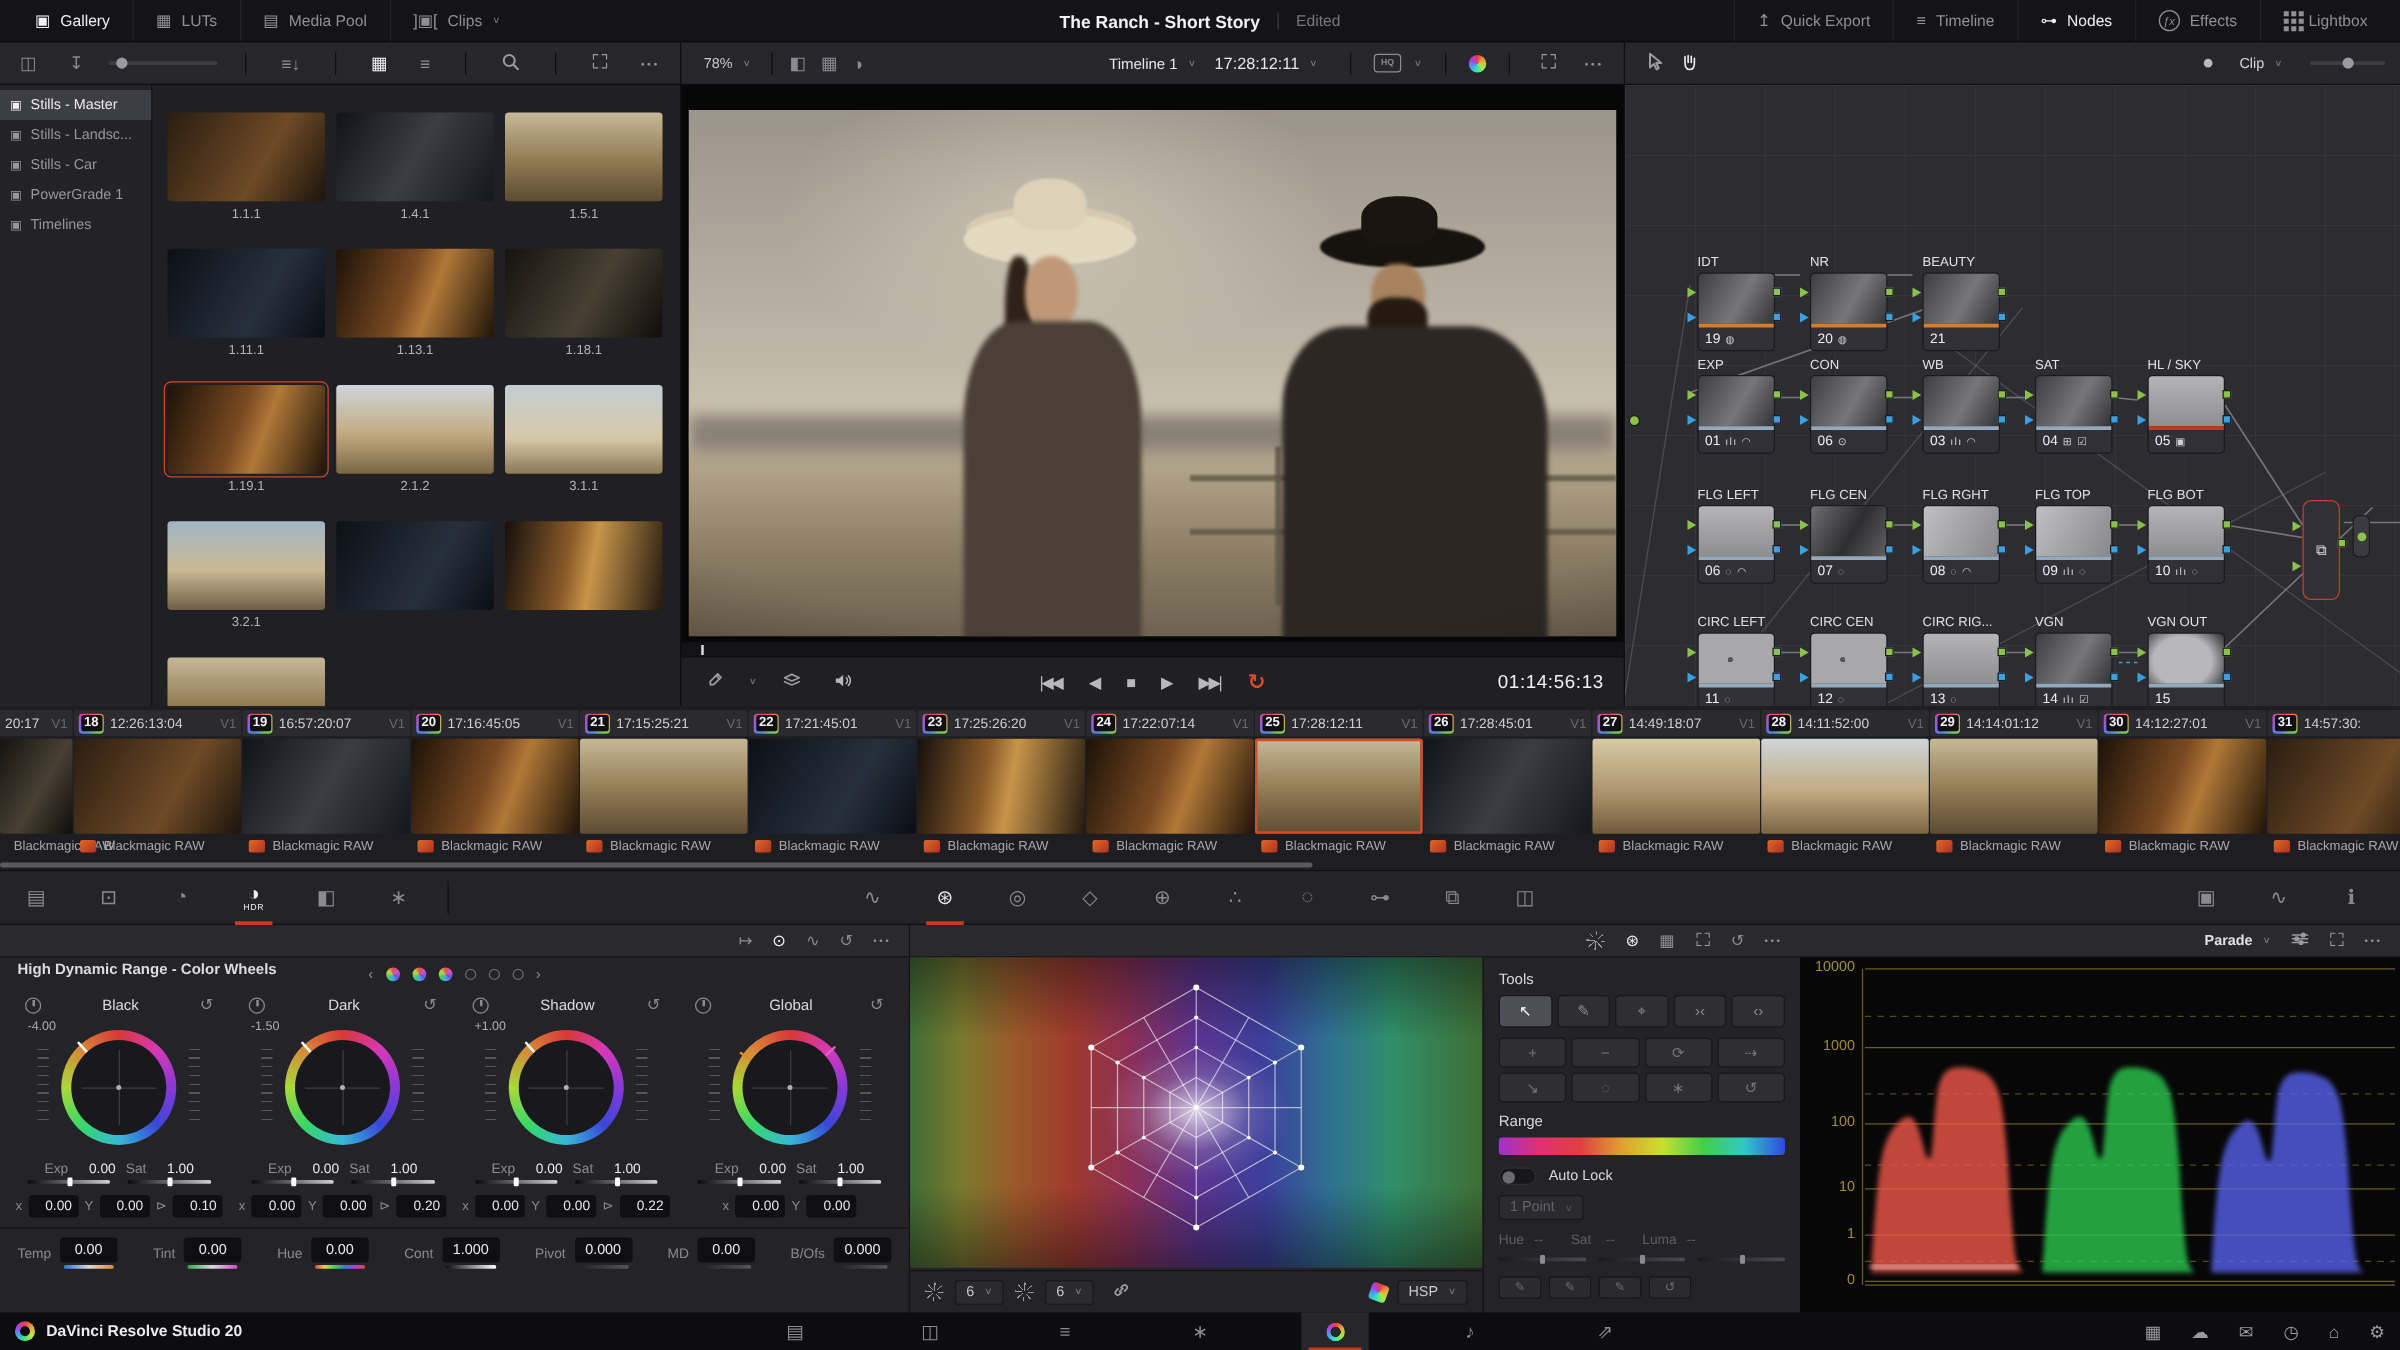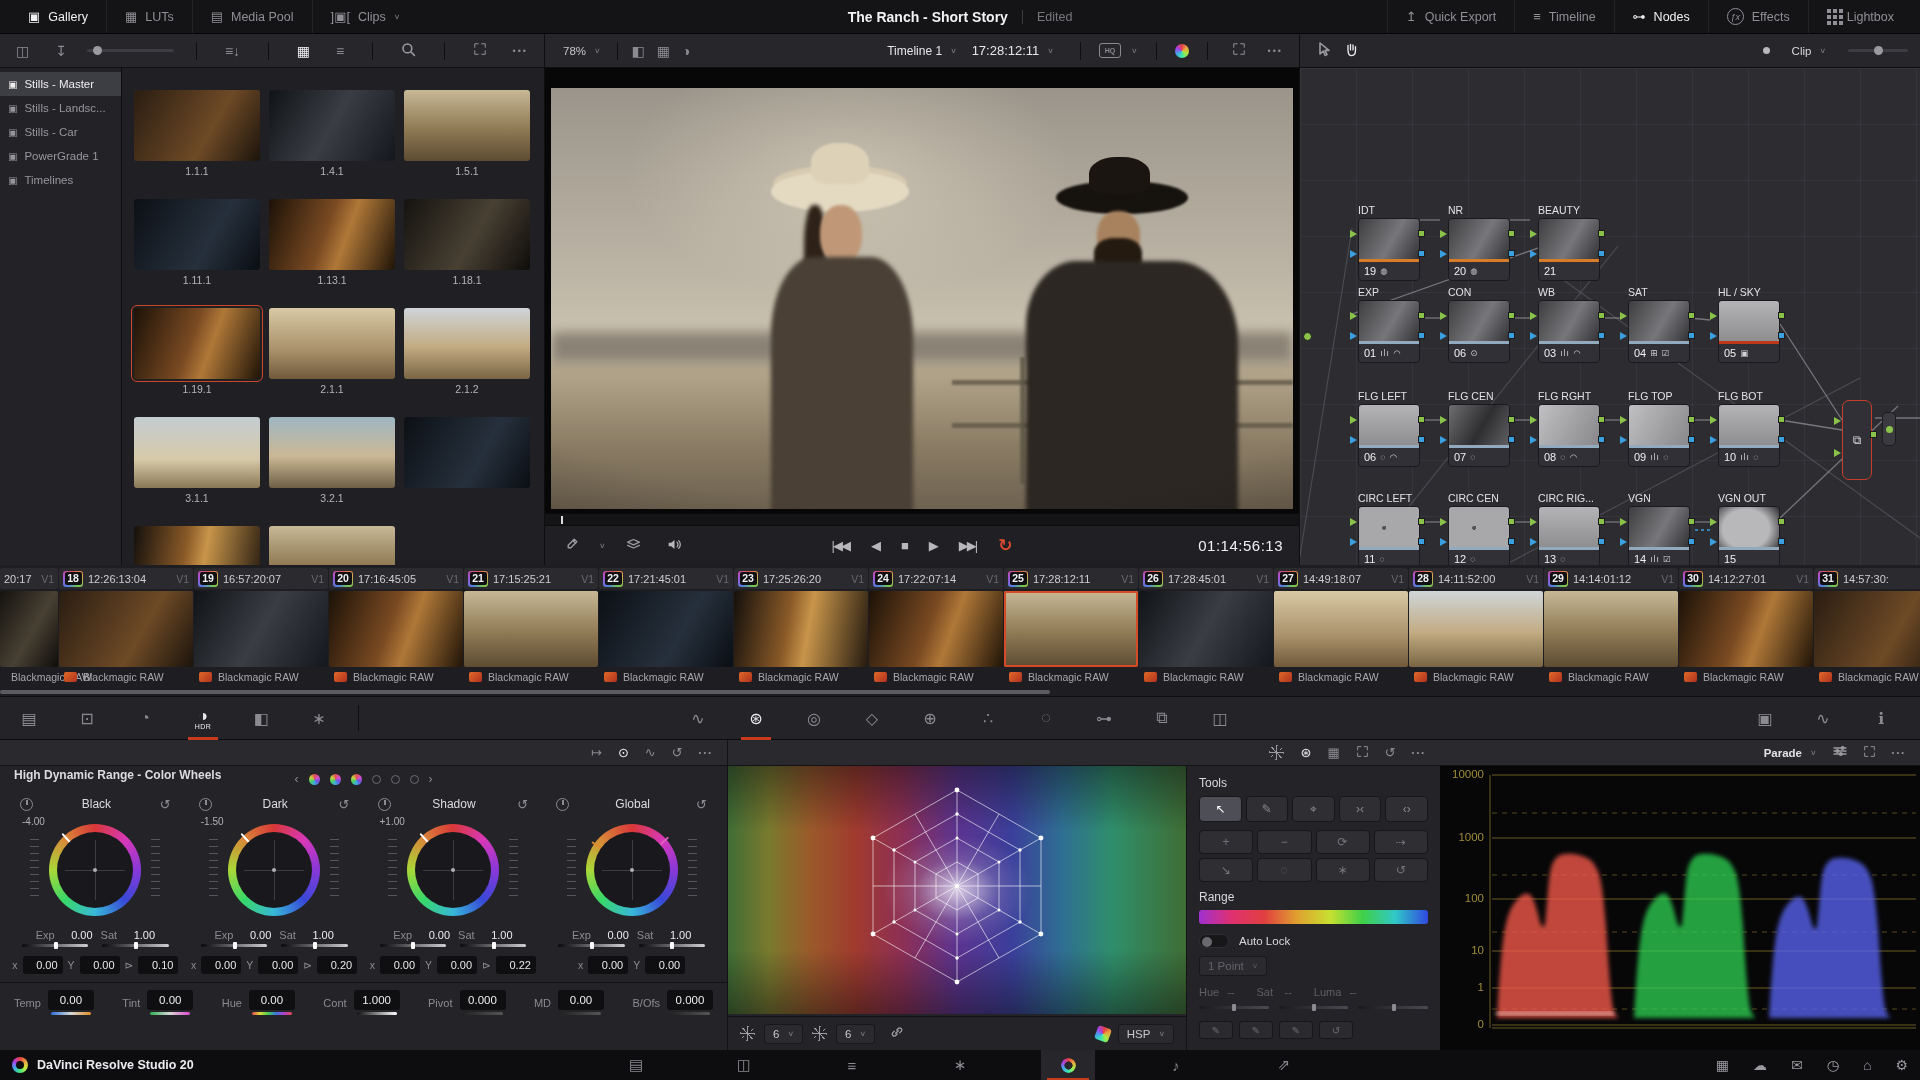--- a/index.html
+++ b/index.html
@@ -467,24 +467,20 @@
         <div class="still">
           <div class="sthumb g-mach"></div>
           <div class="slabel">1.18.1</div>
         </div>
 
         <div class="still">
           <div class="sthumb g-port sel"></div>
           <div class="slabel">1.19.1</div>
         </div>
 
-        <div class="still">
-          <div class="sthumb g-des"></div>
-          <div class="slabel">2.1.1</div>
-        </div>
 
         <div class="still">
           <div class="sthumb g-des2"></div>
           <div class="slabel">2.1.2</div>
         </div>
 
         <div class="still">
           <div class="sthumb g-sky"></div>
           <div class="slabel">3.1.1</div>
         </div>

